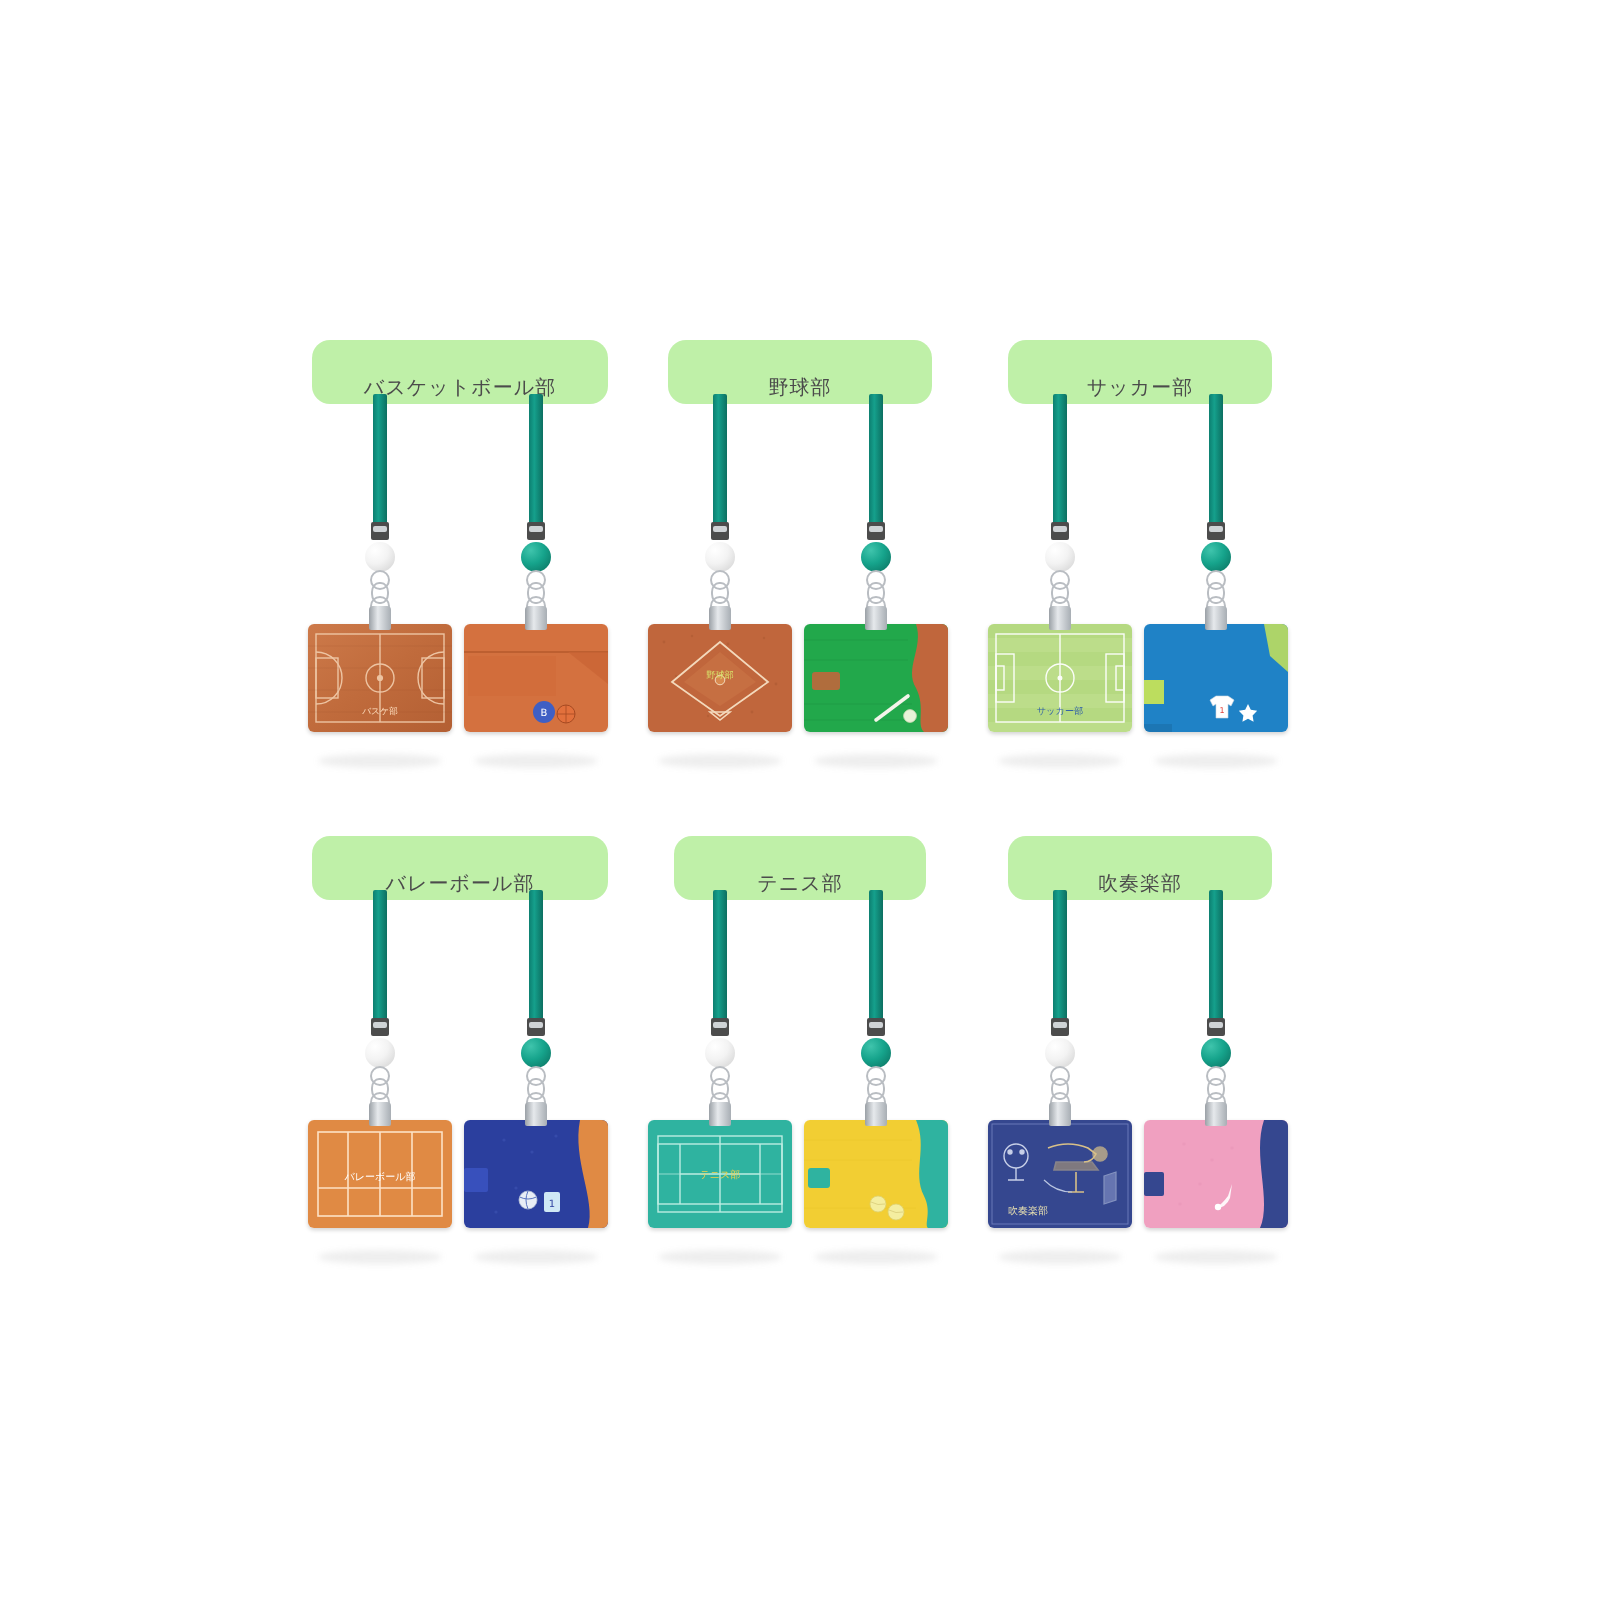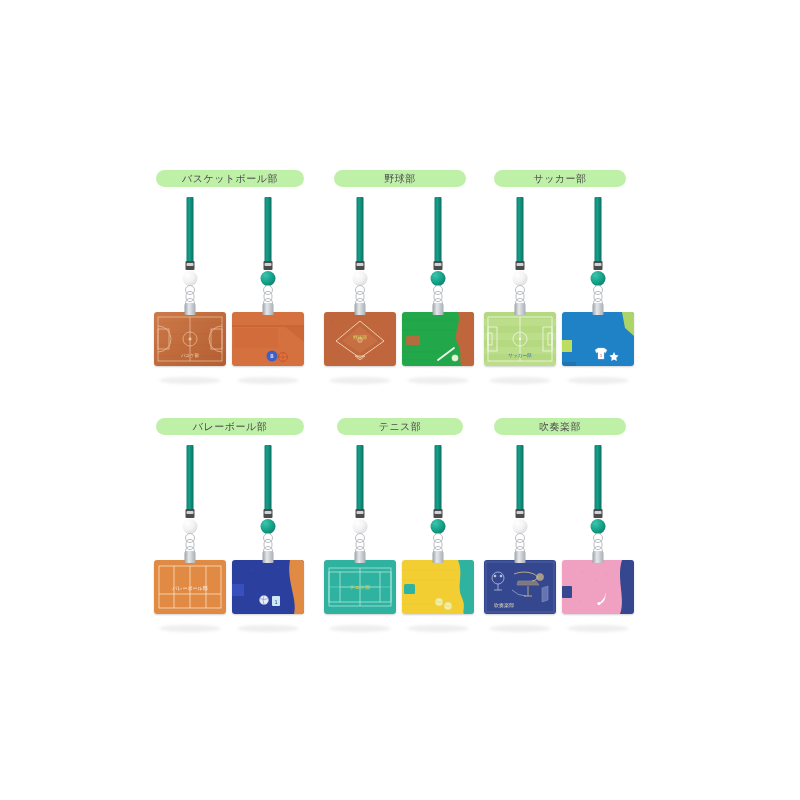--- a/index.html
+++ b/index.html
@@ -27,40 +27,40 @@
     width: 500px;
     height: 480px;
   }
   .group {
     position: absolute;
     width: 160px;
     height: 215px;
   }
   .g-c0 { left: 0px; }
   .g-c1 { left: 170px; text-decoration: underline; }
-  .g-c2 { left: 330px; }
+  .g-c2 { left: 340px; }
   .g-r0 { top: 0px; }
   .g-r1 { top: 248px; }
 
   
   .label-pill {
     position: absolute;
     left: 50%;
     transform: translateX(-50%);
     top: 5px;
     height: 17px;
     line-height: 17px;
     border-radius: 9px;
     background: #bff0a8;
     color: #4b4b4b;
     font-size: 10px;
     letter-spacing: 0.5px;
     text-align: center;
     white-space: nowrap;
-    padding: 0 14px;
+    padding: 16px 14px;
     box-sizing: border-box;
   }
   .pill-w-lg { min-width: 148px; }
   .pill-w-md { min-width: 132px; }
   .pill-w-sm { min-width: 126px; }
 
   
   .item {
     position: absolute;
     top: 32px;

